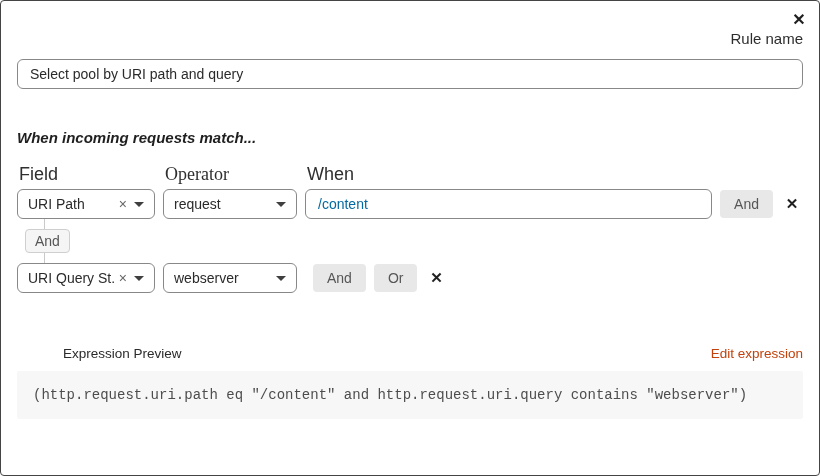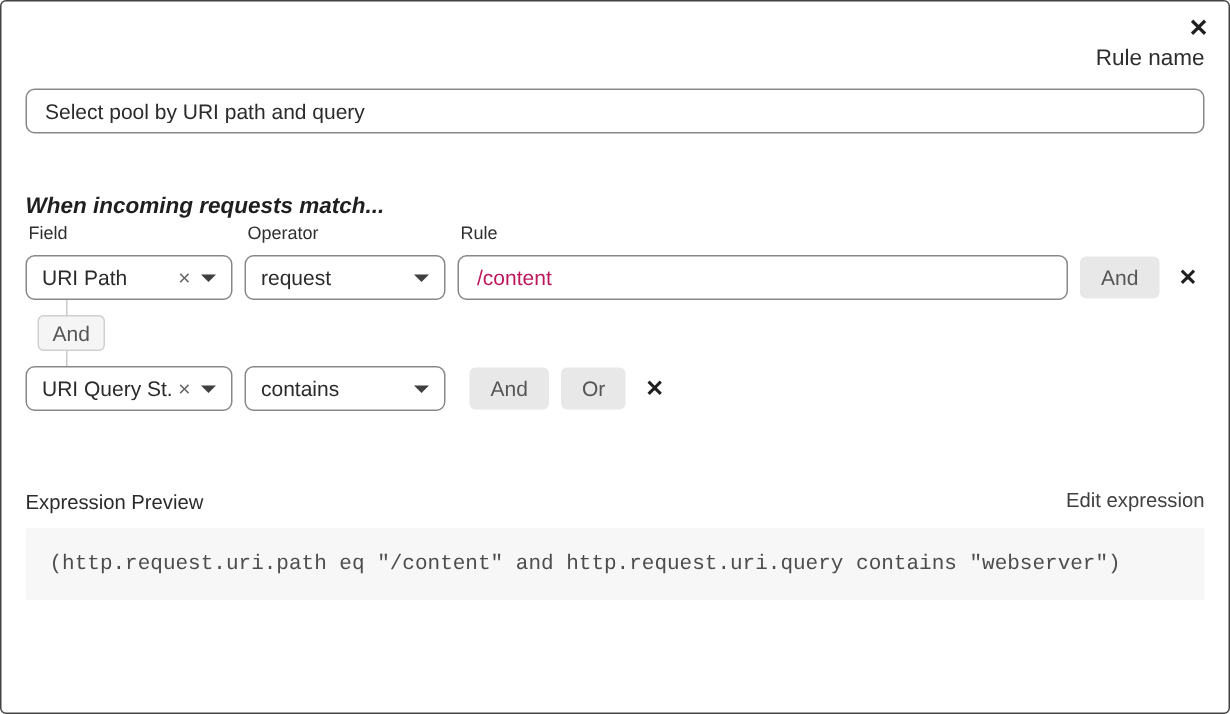--- a/index.html
+++ b/index.html
@@ -36,23 +36,23 @@
     border: 1px solid #888; border-radius: 6px;
     padding: 3px 12px;
     font-size: 14px; color: #2b2b2b;
     font-family: "Liberation Sans", sans-serif;
     background: #fff;
     outline: none;
   }
 
   .match-heading { margin-top: 40px; font-size: 15px; line-height: 18px; font-weight: 700; color: #1f1f1f; font-style: italic; }
 
-  .col-labels { display: flex; margin-bottom: 7px; font-size: 12px; line-height: 16px; color: #2f2f2f; }
+  .col-labels { display: flex; margin-top: 19px; margin-bottom: 7px; font-size: 18px; line-height: 16px; color: #2f2f2f; }
   .col-labels .col-field    { width: 146px; padding-left: 2px; }
-  .col-labels .col-operator { width: 142px; padding-left: 2px; }
+  .col-labels .col-operator { width: 142px; padding-left: 2px; font-family: Liberation Serif, serif; }
   .col-labels .col-value    { flex: 1; padding-left: 2px; }
 
   .cond-row { display: flex; align-items: center; height: 30px; }
 
   .select-box {
     height: 30px;
     display: flex; align-items: center;
     border: 1px solid #888; border-radius: 6px;
     background: #fff;
     padding: 0 10px;
@@ -69,21 +69,21 @@
     border-left: 5px solid transparent;
     border-right: 5px solid transparent;
     border-top: 5px solid #3f3f3f;
     flex-shrink: 0;
   }
 
   .value-input {
     flex: 1; height: 30px;
     border: 1px solid #888; border-radius: 6px;
     padding: 0 12px;
-    font-size: 14px; color: #be185d;
+    font-size: 14px; color: #0369a1;
     font-family: "Liberation Sans", sans-serif;
     outline: none; min-width: 0;
   }
 
   .row-buttons { display: flex; align-items: center; margin-left: 8px; gap: 8px; flex-shrink: 0; }
   .gray-btn {
     height: 28px; padding: 0 14px;
     background: #e8e8e8; border: none; border-radius: 4px;
     font-size: 14px; color: #565656;
     font-family: "Liberation Sans", sans-serif;
@@ -100,23 +100,23 @@
 
   .connector-wrap { position: relative; height: 44px; display: flex; align-items: center; }
   .connector-wrap .v-line { position: absolute; left: 27px; top: 0; bottom: 0; width: 1px; background: #c9c9c9; }
   .and-chip {
     position: relative; margin-left: 8px;
     background: #f5f5f5; border: 1px solid #cfcfcf; border-radius: 4px;
     padding: 3px 9px;
     font-size: 14px; color: #565656;
   }
 
-  .preview-header { margin-top: 52px; display: flex; justify-content: space-between; }
+  .preview-header { margin-top: 52px; display: flex; align-items: center; justify-content: space-between; margin-left: 46px; }
   .preview-label { font-size: 13.5px; line-height: 17px; color: #2b2b2b; }
-  .edit-link { font-size: 13.5px; color: #404040; text-decoration: none; cursor: pointer; }
+  .edit-link { font-size: 13.5px; color: #c2410c; text-decoration: none; cursor: pointer; }
 
   .code-block {
     margin-top: 9px;
     background: #f7f7f7;
     border-radius: 2px;
     padding: 16px;
     font-family: "Liberation Mono", monospace;
     font-size: 14px; line-height: 16px;
     color: #4d4d4d;
     white-space: nowrap; overflow: hidden;
@@ -131,21 +131,21 @@
 
 
   <div class="rule-name-label">Rule name</div>
   <input class="text-input" type="text" value="Select pool by URI path and query" style="">
 
   <div class="match-heading">When incoming requests match...</div>
 
   <div class="col-labels">
     <span class="col-field">Field</span>
     <span class="col-operator">Operator</span>
-    <span class="col-value">Rule</span>
+    <span class="col-value">When</span>
   </div>
 
   <div class="cond-row">
     <div class="select-box field-w">
       <span class="sel-label">URI Path</span>
       <span class="clear-x">×</span>
       <span class="chevron"></span>
     </div>
     <div class="select-box operator-w">
       <span class="sel-label">request</span>
@@ -163,21 +163,21 @@
     <span class="and-chip">And</span>
   </div>
 
   <div class="cond-row">
     <div class="select-box field-w">
       <span class="sel-label">URI Query St...</span>
       <span class="clear-x">×</span>
       <span class="chevron"></span>
     </div>
     <div class="select-box operator-w">
-      <span class="sel-label">contains</span>
+      <span class="sel-label">webserver</span>
       <span class="chevron"></span>
     </div>
     <div class="row-buttons">
       <button class="gray-btn">And</button>
       <button class="gray-btn">Or</button>
     </div>
     <button class="row-delete">✕</button>
   </div>
 
   <div class="preview-header">

